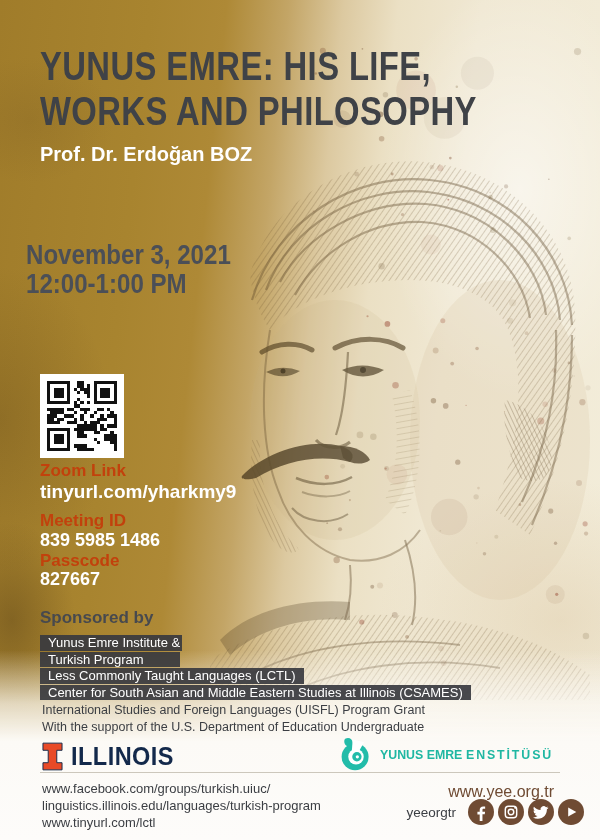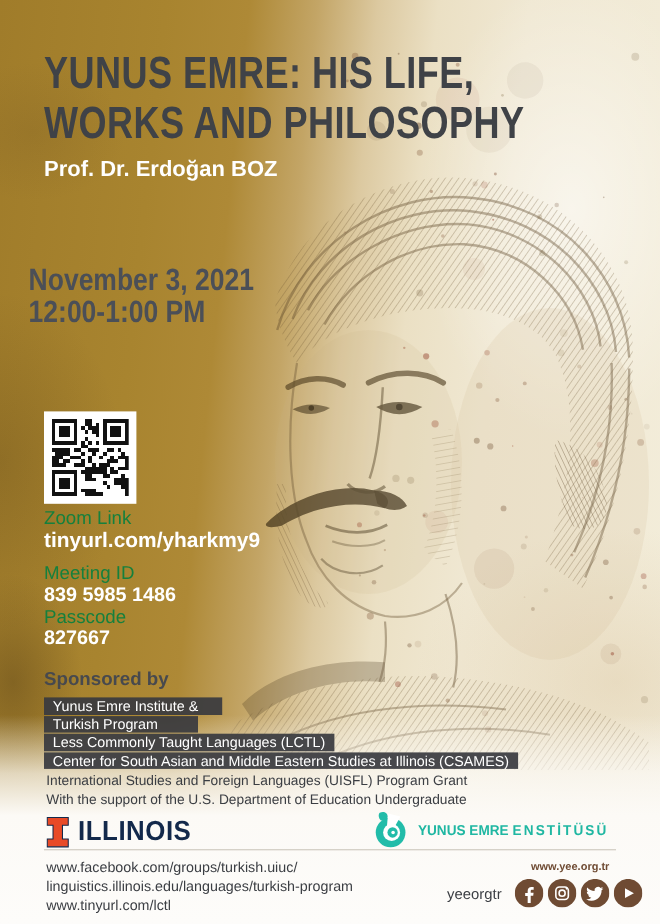--- a/index.html
+++ b/index.html
@@ -27,46 +27,46 @@
   
   .title{position:absolute;left:40px;top:44px;margin:0;color:#3f4247;font-weight:bold;font-size:41px;line-height:45px;}
   .cond{display:inline-block;transform:scaleX(.8);transform-origin:0 50%;white-space:nowrap;letter-spacing:.5px;}
   .cond-d{display:inline-block;transform:scaleX(.86);transform-origin:0 50%;white-space:nowrap;}
   .speaker{position:absolute;left:40px;top:143px;color:#fff;font-size:20px;font-weight:bold;}
   .date{position:absolute;left:26px;top:240px;color:#4b4f57;font-weight:bold;font-size:28px;line-height:29px;}
 
   
   .qr{position:absolute;left:40px;top:374px;width:84px;height:84px;background:#fff;padding:7px;}
   .qr svg{width:70px;height:70px;display:block;shape-rendering:crispEdges;}
-  .label{position:absolute;left:40px;color:#15803d;font-weight:normal;font-size:17px;}
+  .label{position:absolute;left:40px;color:#c2410c;font-weight:bold;font-size:17px;}
   .value{position:absolute;left:40px;color:#fff;font-size:19px;font-weight:bold;}
   .zl{top:461px}.zv{top:481px}
   .ml{top:511px}.mv{top:530px;font-size:18px}
   .pl{top:551px}.pv{top:569px;font-size:18px}
 
   
   .sponsored{position:absolute;left:40px;top:608px;font-size:17px;font-weight:bold;color:#47494e;}
   .sponsor-list{position:absolute;left:40px;top:633px;}
   .sponsor-list>div{height:16px;margin-bottom:.5px;}
   .chip{display:inline-block;background:rgba(56,58,63,.92);color:#fff;font-size:13px;line-height:15.5px;padding:0 8px;}
-  .c1{padding-right:22px}.c2{padding-right:36px}
+  .c1{padding-right:2px}.c2{padding-right:36px}
   .support{position:absolute;left:42px;top:702px;font-size:12.5px;line-height:17px;color:#3b3e43;}
 
   
   .illinois{position:absolute;left:42px;top:742px;display:flex;align-items:center;gap:8px;}
   .blocki{width:21px;height:29px;display:block;}
   .il-word{font-size:25px;font-weight:bold;color:#13294b;letter-spacing:.5px;display:inline-block;transform:scaleX(.94);transform-origin:left;}
   .rule{position:absolute;left:40px;top:772px;width:520px;height:1px;background:#ccc7bc;}
   .links{position:absolute;left:42px;top:780px;font-size:13px;line-height:17px;color:#3b3e43;}
   .yee{position:absolute;top:737px;right:42px;display:flex;align-items:center;gap:6px;}
   .yee-g{width:36px;height:36px;display:block;}
   .yee-names{display:flex;flex-direction:row;line-height:13.5px;}
   .yee-names span{color:#1fb7a2;font-weight:bold;font-size:13px;display:inline-block;transform:scaleX(.95);transform-origin:left;}
   .yee-names .n2{letter-spacing:2px;}
-  .yee-url{position:absolute;right:46px;top:783px;font-size:10px;font-weight:bold;color:#6f4b33;}
+  .yee-url{position:absolute;right:46px;top:783px;font-size:16px;font-weight:normal;color:#6f4b33;}
   .social{position:absolute;right:16px;top:799px;display:flex;align-items:center;gap:4px;}
   .handle{font-size:13.5px;color:#3b3e43;margin-right:8px;}
   .sicon{width:26px;height:26px;display:block;cursor:pointer;}
 </style>
 </head>
 <body>
 
 <div class="poster">
   <div class="bg"></div>
 

